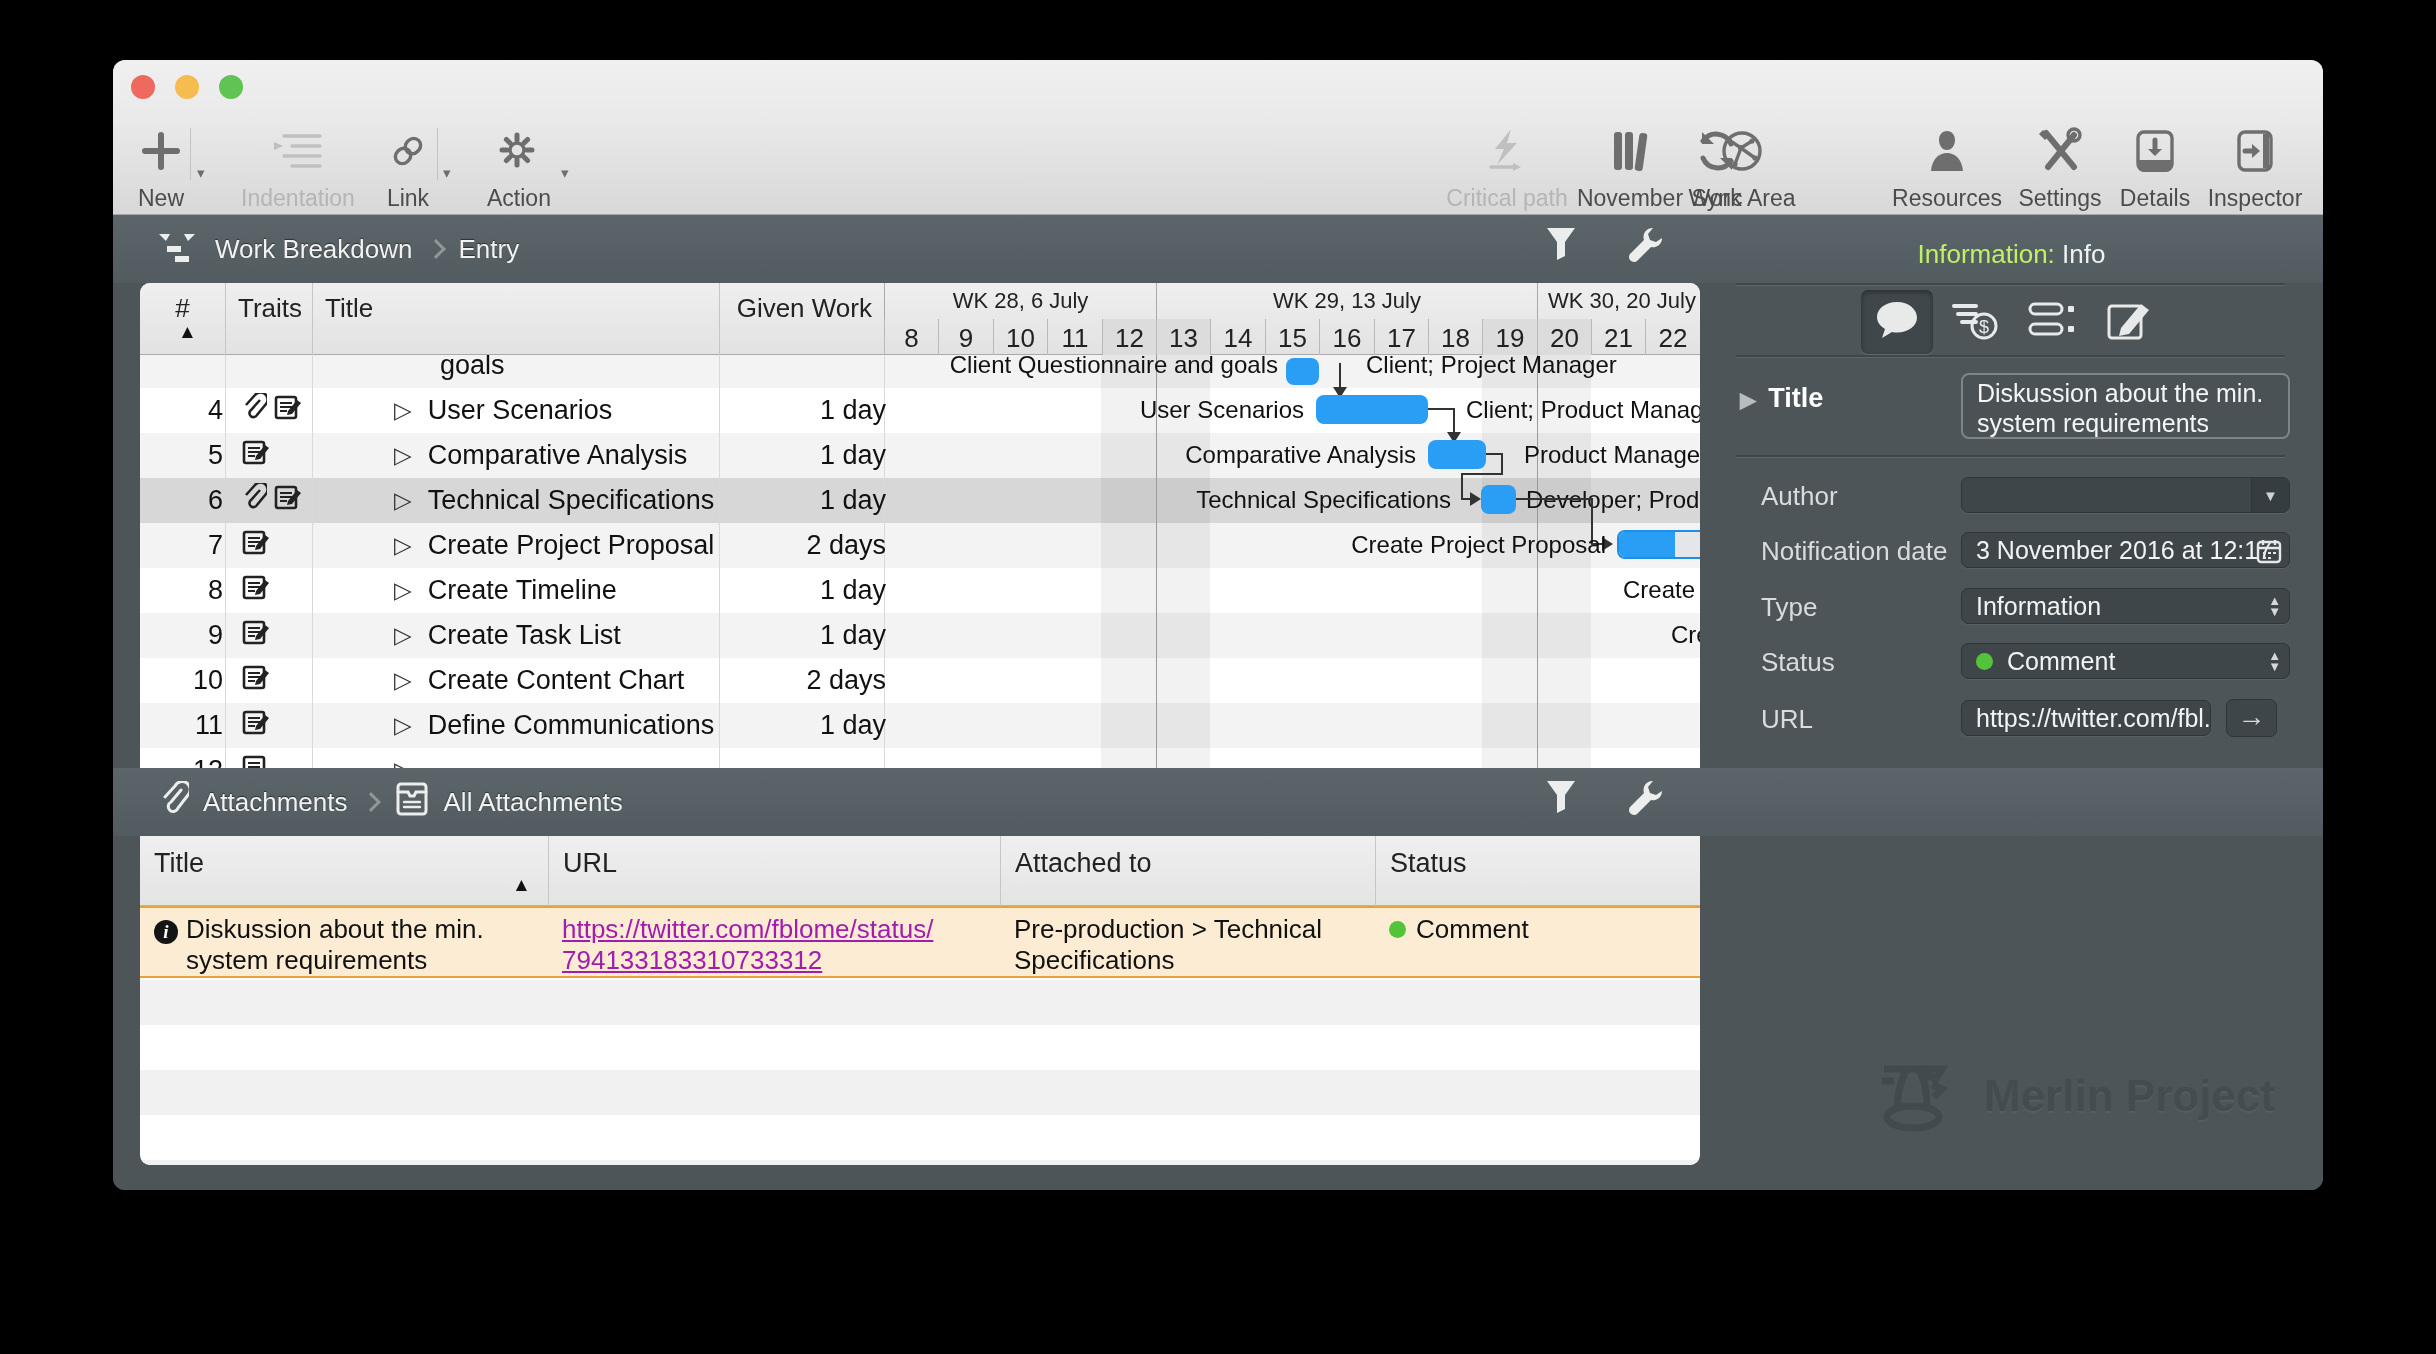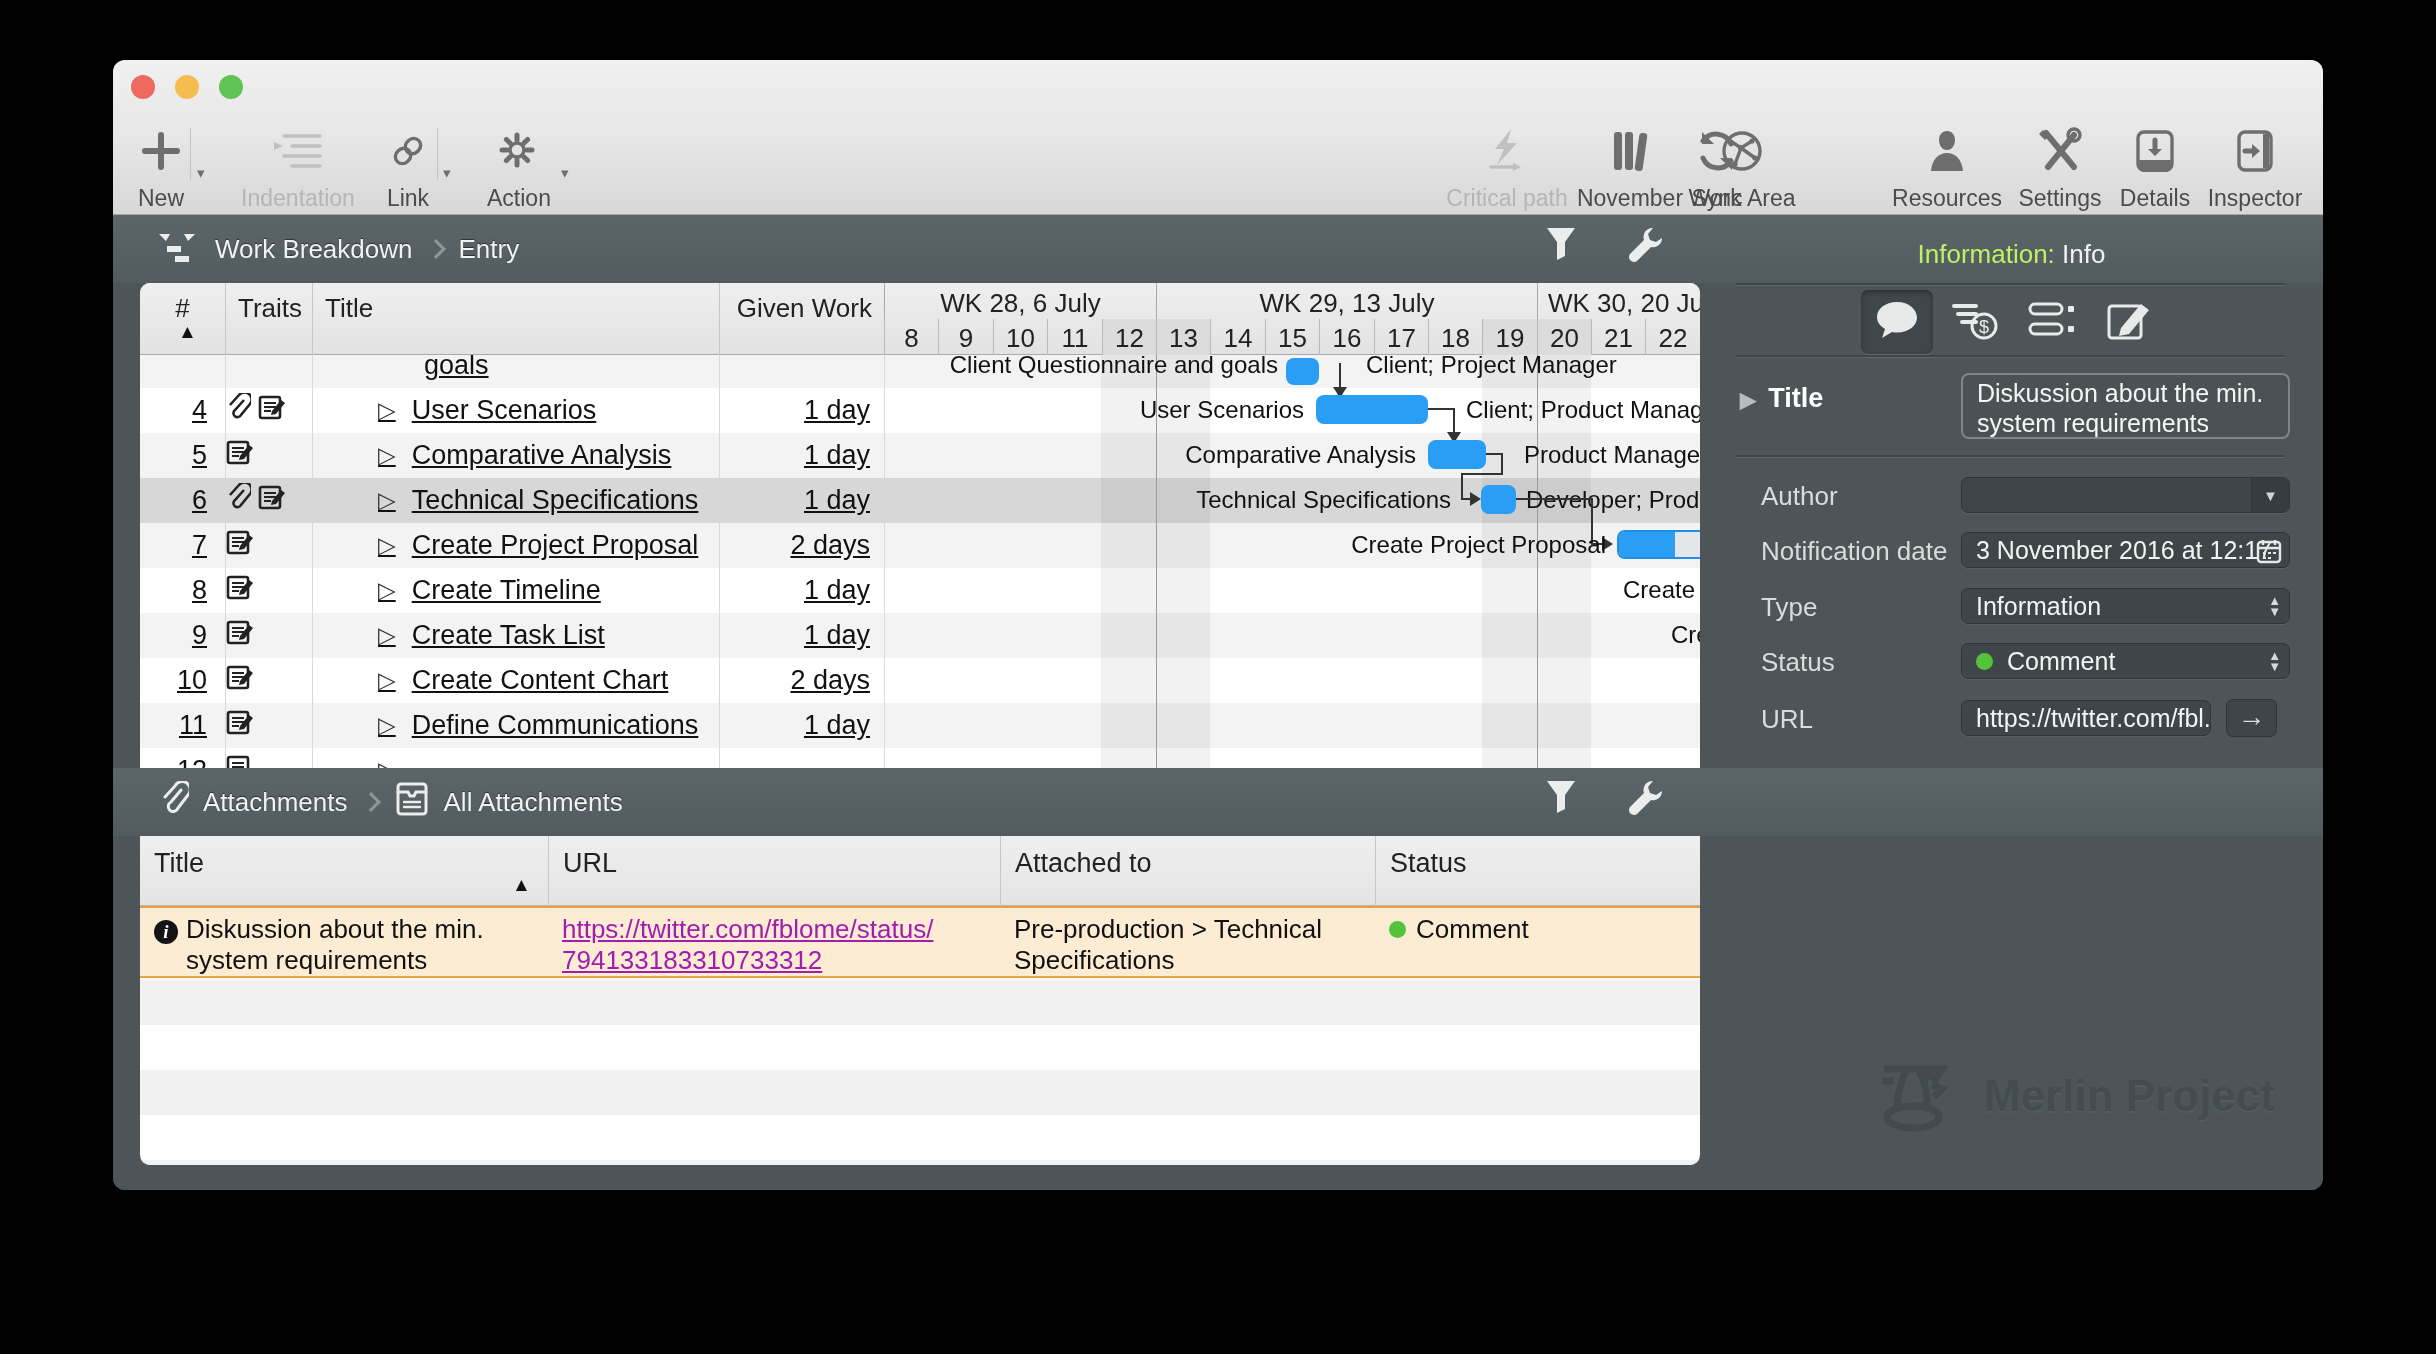--- a/index.html
+++ b/index.html
@@ -38,33 +38,33 @@
 
   
   .panel { position:absolute; left:27px; width:1560px; background:#fff; overflow:hidden; }
   .outline { top:68px; height:485px; border-radius:10px 10px 0 0; }
   .attach  { top:621px; height:329px; border-radius:0 0 10px 10px; }
 
   
   .ohead { position:absolute; left:0; top:0; width:1560px; height:72px; background:linear-gradient(#efefef,#e2e2e2);
            border-bottom:1px solid #aaa; font-size:26px; color:#222; }
   .ohead .cell { position:absolute; top:0; height:72px; padding-top:10px; border-left:1px solid #c6c6c6; }
-  .wkrow { position:absolute; top:0; height:36px; border-left:1px solid #a9a9a9; text-align:center; padding-top:5px; font-size:26px; overflow:hidden; white-space:nowrap; }
+  .wkrow { position:absolute; top:0; height:36px; border-left:1px solid #a9a9a9; text-align:center; padding-top:5px; font-size:22px; overflow:hidden; white-space:nowrap; }
   .dayrow { position:absolute; top:36px; height:36px; border-left:1px solid #b9b9b9; text-align:center; padding-top:4px; font-size:26px; }
   .dayrow.wknd { background:#dcdcdc; }
   .sortup { position:absolute; font-size:19px; color:#111; }
 
   
   .obody { position:absolute; left:0; top:72px; width:1560px; height:413px; overflow:hidden; }
   .stripe { position:absolute; left:0; width:1560px; }
   .colline { position:absolute; top:0; height:413px; width:1px; background:#d9d9d9; }
   .weekline { position:absolute; top:0; height:413px; width:1px; background:#9b9b9b; }
   .wkband { position:absolute; top:0; height:413px; background:rgba(0,0,0,.05); }
-  .orow { position:absolute; left:0; width:744px; height:45px; display:grid; grid-template-columns:85px 87px 407px 165px;
-          align-items:center; font-size:27px; color:#111;text-decoration:underline; }
+  .orow { position:absolute; left:16px; width:744px; height:45px; display:grid; grid-template-columns:85px 87px 407px 165px;
+          align-items:center; font-size:27px; color:#111; }
   .orow .num { text-align:right; padding-right:18px; }
   .orow .traits { display:flex; gap:6px; align-items:center; }
   .orow .ttl { display:flex; align-items:center; gap:16px; padding-left:66px; white-space:nowrap; }
   .orow .disc { font-size:23px; color:#333; }
   .orow .work { text-align:right; padding-right:14px; }
   .ticon svg { stroke:#222; fill:none; stroke-width:2.6; }
   .ticon svg .fil { fill:#222; stroke:none; }
 
   
   .glayer { position:absolute; left:760px; top:0; width:816px; height:413px; }

